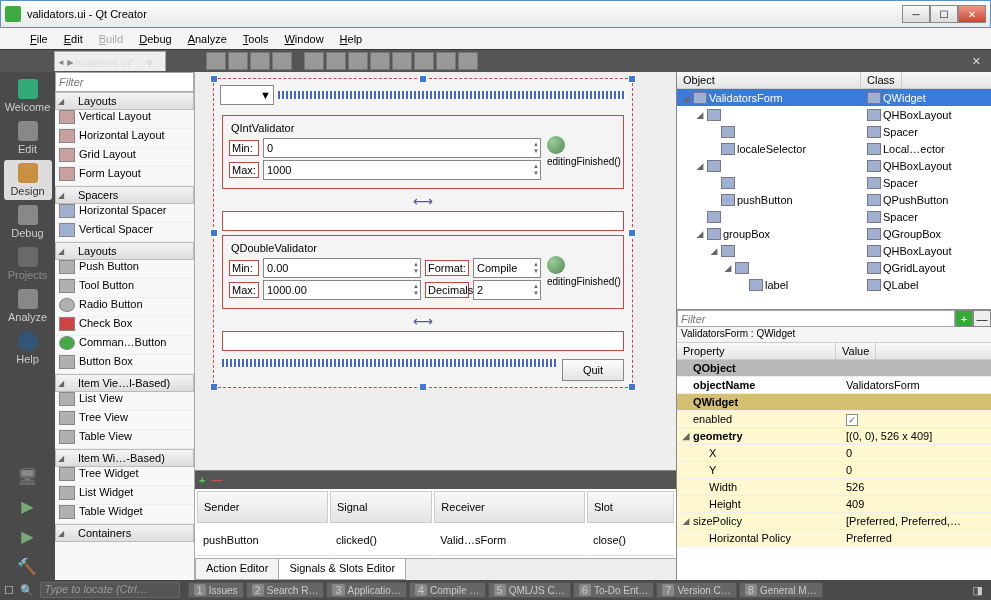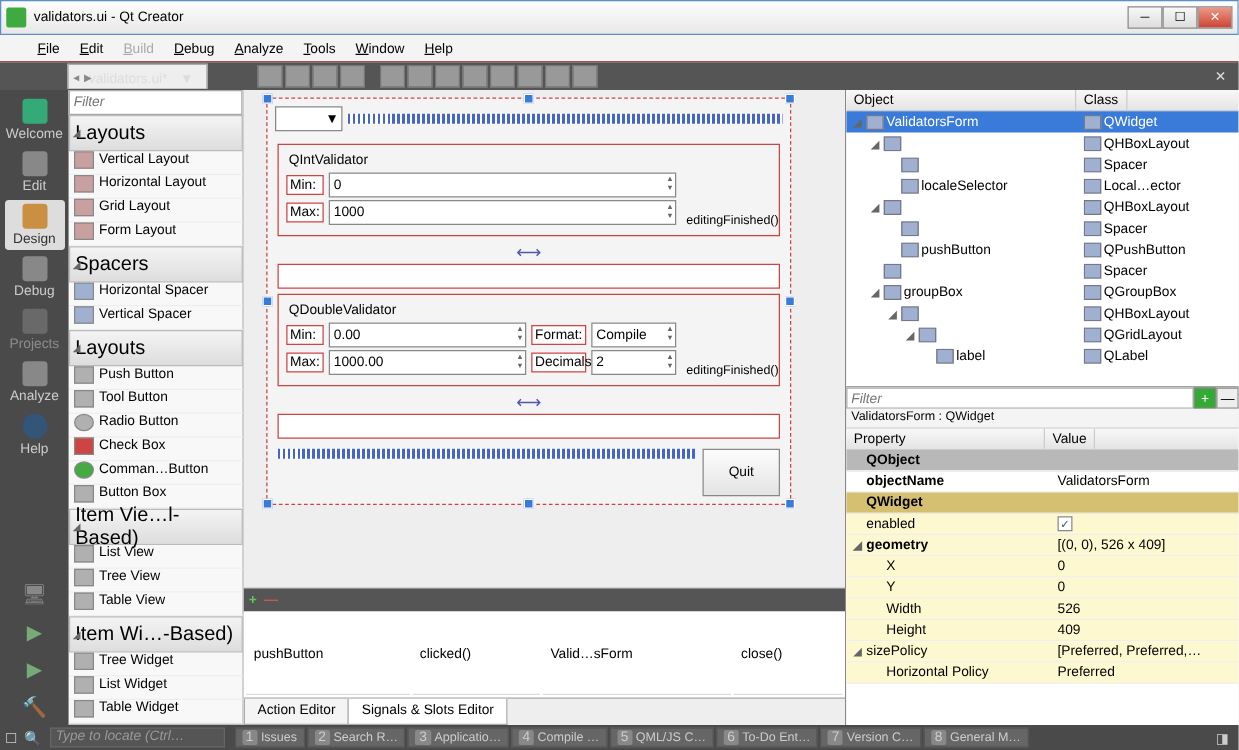--- a/index.html
+++ b/index.html
@@ -23,46 +23,46 @@
 .leftbar{width:55px;background:#4a4a4a;display:flex;flex-direction:column;align-items:center;padding-top:4px;gap:2px;color:#ccc}
 .lbtn{width:48px;height:40px;display:flex;flex-direction:column;align-items:center;justify-content:center;gap:2px;border-radius:3px;cursor:pointer;font-size:9px}
 .lbtn.active{background:#ddd;color:#333}
 .lbtn .ico{width:20px;height:20px;background:#888;border-radius:3px}
 .lbtn.active .ico{background:#c89040}
 .leftbar .spacer{flex:1}
 .leftbar .run{width:32px;height:28px;color:#888;display:flex;align-items:center;justify-content:center;font-size:16px}
 .widgetbox{width:140px;background:#f8f8f8;border-right:1px solid #aaa;display:flex;flex-direction:column}
 .filter{height:20px;border:1px solid #aaa;padding:1px 3px;background:#fff;color:#888;font-style:italic}
 .wblist{flex:1;overflow:auto}
-.wbcat{height:29px;background:linear-gradient(#f4f4f4,#ddd);border:1px solid #bbb;display:flex;align-items:center;padding-left:4px;font-size:16px;position:relative}
+.wbcat{height:18px;background:linear-gradient(#f4f4f4,#ddd);border:1px solid #bbb;display:flex;align-items:center;padding-left:22px;font-size:11px;position:relative}
 .wbcat::before{content:"◢";position:absolute;left:2px;font-size:8px;color:#666}
 .wbitem{height:19px;display:flex;padding-left:4px;gap:4px;border-bottom:1px solid #eee}
 .wico{width:16px;height:14px;background:#b0b0b0;border:1px solid #888;display:inline-block;flex-shrink:0}
 .wico.red{background:#c8a0a0}
 .wico.blue{background:#a0b0d0}
 .center{flex:1;display:flex;flex-direction:column;background:#ddd;min-width:0}
 .canvas{flex:1;background:#eee;position:relative;overflow:hidden}
 .form{position:absolute;left:18px;top:6px;width:420px;background:#f4f4f4;border:1px dashed #c44}
 .form::after{content:"";position:absolute;inset:-4px;pointer-events:none}
 .sel-h{position:absolute;width:8px;height:8px;background:#3a7ad9;border:1px solid #fff}
 .row1{display:flex;align-items:center;padding:6px;gap:4px}
 .combo{width:54px;height:20px;border:1px solid #888;background:#fff;display:flex;align-items:center;justify-content:flex-end;padding-right:2px}
 .hline{flex:1;height:8px;background:repeating-linear-gradient(90deg,#46c,#46c 2px,#fff 2px,#fff 4px)}
 .gbox{margin:4px 8px;border:1px solid #c44;padding:6px}
 .gtitle{font-size:11px;margin-bottom:2px;margin-top:-14px;background:#f4f4f4;display:inline-block;padding:0 2px}
 .grow{display:flex;align-items:center;gap:4px;margin:2px 0}
 .glabel{width:30px;border:1px solid #c44;padding:1px 2px;background:#fdfdfd}
 .gspin{flex:1;height:20px;border:1px solid #888;background:#fff;display:flex;align-items:center;padding:0 3px;position:relative}
 .gspin::after{content:"▲\A▼";white-space:pre;position:absolute;right:1px;font-size:6px;line-height:7px;color:#666}
-.led{width:70px;display:flex;align-items:flex-end;gap:2px}
+.led{width:70px;display:flex;flex-direction:column;align-items:flex-start;gap:2px}
 .ledcircle{width:18px;height:18px;border-radius:50%;background:radial-gradient(circle at 30% 30%,#9c9,#585)}
 .vspacer{height:16px;display:flex;align-items:center;justify-content:center;color:#55a;font-size:14px}
 .tline{height:20px;margin:2px 8px;border:1px solid #c44;background:#fff}
 .quitrow{display:flex;padding:6px 8px;gap:6px}
-.quitbtn{width:62px;height:38px;border:1px solid #888;background:linear-gradient(#fcfcfc,#e4e4e4);display:flex;align-items:center;justify-content:center}
+.quitbtn{width:62px;height:22px;border:1px solid #888;background:linear-gradient(#fcfcfc,#e4e4e4);display:flex;align-items:center;justify-content:center}
 .sigpanel{height:110px;background:#fff;border-top:1px solid #888;display:flex;flex-direction:column}
 .sigtools{height:18px;background:#555;display:flex;align-items:center;padding:0 4px;gap:6px;color:#fff}
 .sigtable{flex:1}
 .sigtable th,.sigtable td{text-align:left;padding:2px 6px;border-bottom:1px solid #ddd;font-weight:normal}
 .sigtable th{background:linear-gradient(#f8f8f8,#e4e4e4);border:1px solid #ccc}
 .sigtabs{height:22px;display:flex;border-top:1px solid #aaa;background:#eee}
 .sigtab{padding:3px 10px;border:1px solid #aaa;border-top:none;background:#f4f4f4;margin-right:-1px}
 .sigtab.active{background:#fff}
 .right{width:315px;display:flex;flex-direction:column;border-left:1px solid #888}
 .objtree{flex:1;background:#fff;overflow:auto;min-height:200px}
@@ -329,20 +329,26 @@
         <div class="sel-h" style="right:-4px;top:50%;margin-top:-4px"></div>
       </div>
     </div>
     <div class="sigpanel">
       <div class="sigtools">
           <span style="color:#5c5;font-weight:bold">+</span>
           <span style="color:#c55;font-weight:bold">—</span>
         </div>
       <table class="sigtable" style="width:100%">
         <tbody>
+            <tr>
+              <th>Sender</th>
+              <th>Signal</th>
+              <th>Receiver</th>
+              <th>Slot</th>
+            </tr>
         <tr>
               <td>pushButton</td>
               <td>clicked()</td>
               <td>Valid…sForm</td>
               <td>close()</td>
             </tr>
       </tbody>
         </table>
       <div class="sigtabs">
         <div class="sigtab">Action Editor</div>

